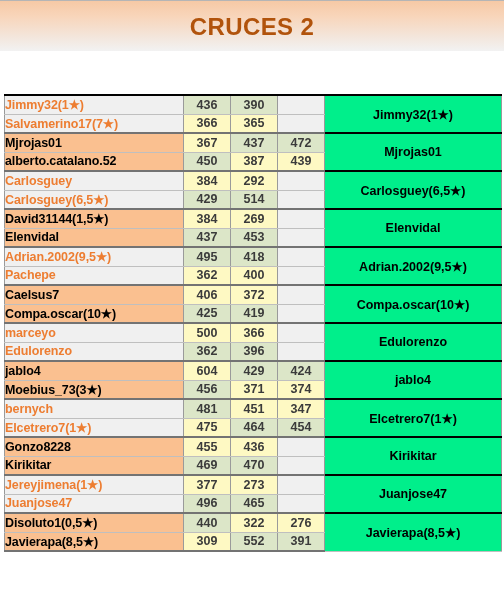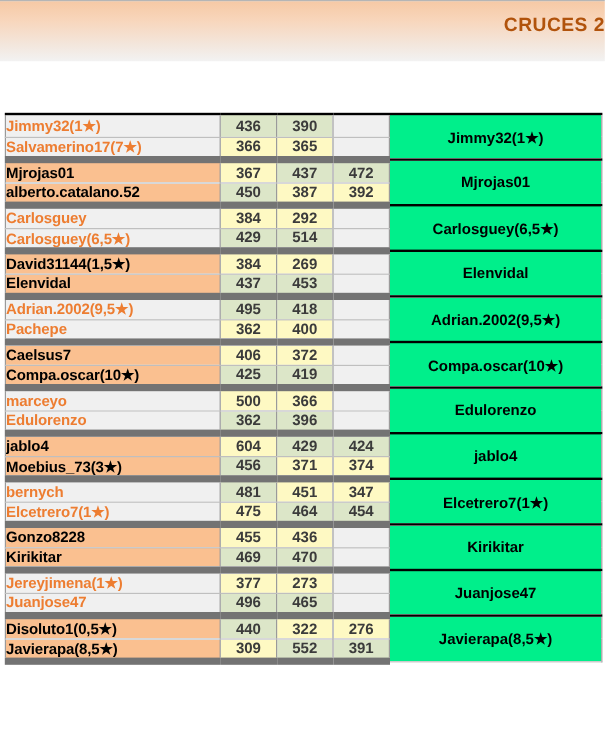--- a/index.html
+++ b/index.html
@@ -10,22 +10,22 @@
     overflow:hidden;
   }
   #banner{
     position:absolute;left:0;top:0;width:504px;height:51px;
     background:linear-gradient(to bottom,#f6c9a5 0%,#f8d5ba 30%,#f3e6dc 72%,#f2f2f2 100%);
     border-top:1px solid #b5b5b5;
     box-sizing:border-box;
   }
   #banner-title{
     position:absolute;left:0;right:0;top:12px;
-    text-align:right;
-    font-size:16px;font-weight:bold;color:#b1530c;
+    text-align:center;
+    font-size:24px;font-weight:bold;color:#b1530c;
     letter-spacing:0.4px;
     font-family:"Liberation Sans", sans-serif;
   }
   #sheet{
     position:absolute;left:4px;top:94px;width:405px;
   }
   table.grid{
     border-collapse:collapse;
     table-layout:fixed;
     width:497px;
@@ -39,21 +39,21 @@
     border-left:1px solid #9a9a9a;
     border-right:1px solid #9a9a9a;
     border-top:1px solid #bfbfbf;
     border-bottom:1px solid #bfbfbf;
     box-sizing:border-box;
     overflow:hidden;
     white-space:nowrap;
   }
   
   tr.pair-top td{ border-top:2px solid #000000; }
-  tr.pair-bot td{ border-bottom:6px solid #737373; }
+  tr.pair-bot td{ border-bottom:2px solid #737373; }
 
   td.name{
     width:179px;
     padding-left:5px;
     text-align:left;
     letter-spacing:-0.1px;
   }
   td.num{
     width:47px;
     text-align:center;
@@ -105,21 +105,21 @@
           <td class="name bg-orange">Mjrojas01</td>
           <td class="num bg-pink">367</td>
           <td class="num bg-green">437</td>
           <td class="num bg-green">472</td>
           <td class="win" rowspan="2">Mjrojas01</td>
         </tr>
         <tr class="pair-bot">
           <td class="name bg-orange">alberto.catalano.52</td>
           <td class="num bg-green">450</td>
           <td class="num bg-pink">387</td>
-          <td class="num bg-pink">392</td>
+          <td class="num bg-pink">439</td>
         </tr>
         <tr class="pair-top">
           <td class="name bg-light">Carlosguey</td>
           <td class="num bg-pink">384</td>
           <td class="num bg-pink">292</td>
           <td class="num bg-blank"></td>
           <td class="win" rowspan="2">Carlosguey(6,5★)</td>
         </tr>
         <tr class="pair-bot">
           <td class="name bg-light">Carlosguey(6,5★)</td>

